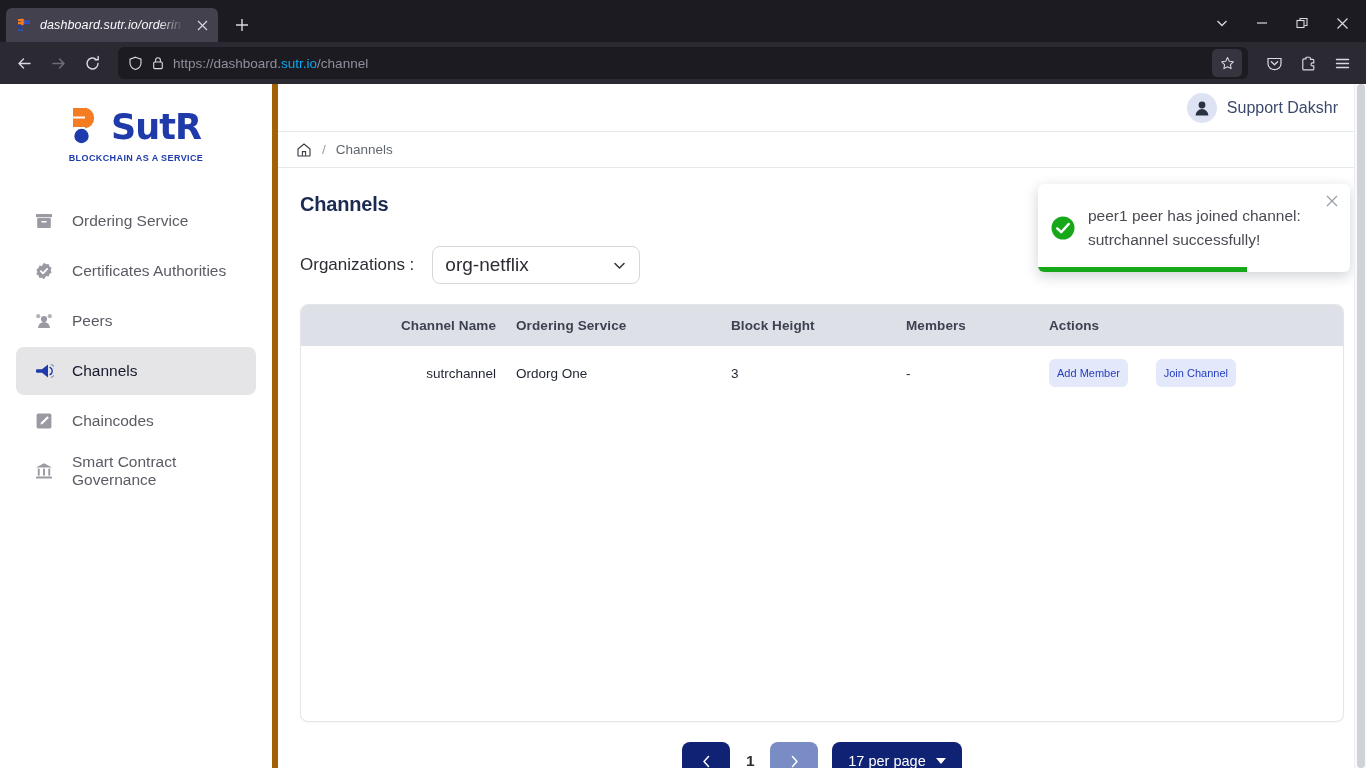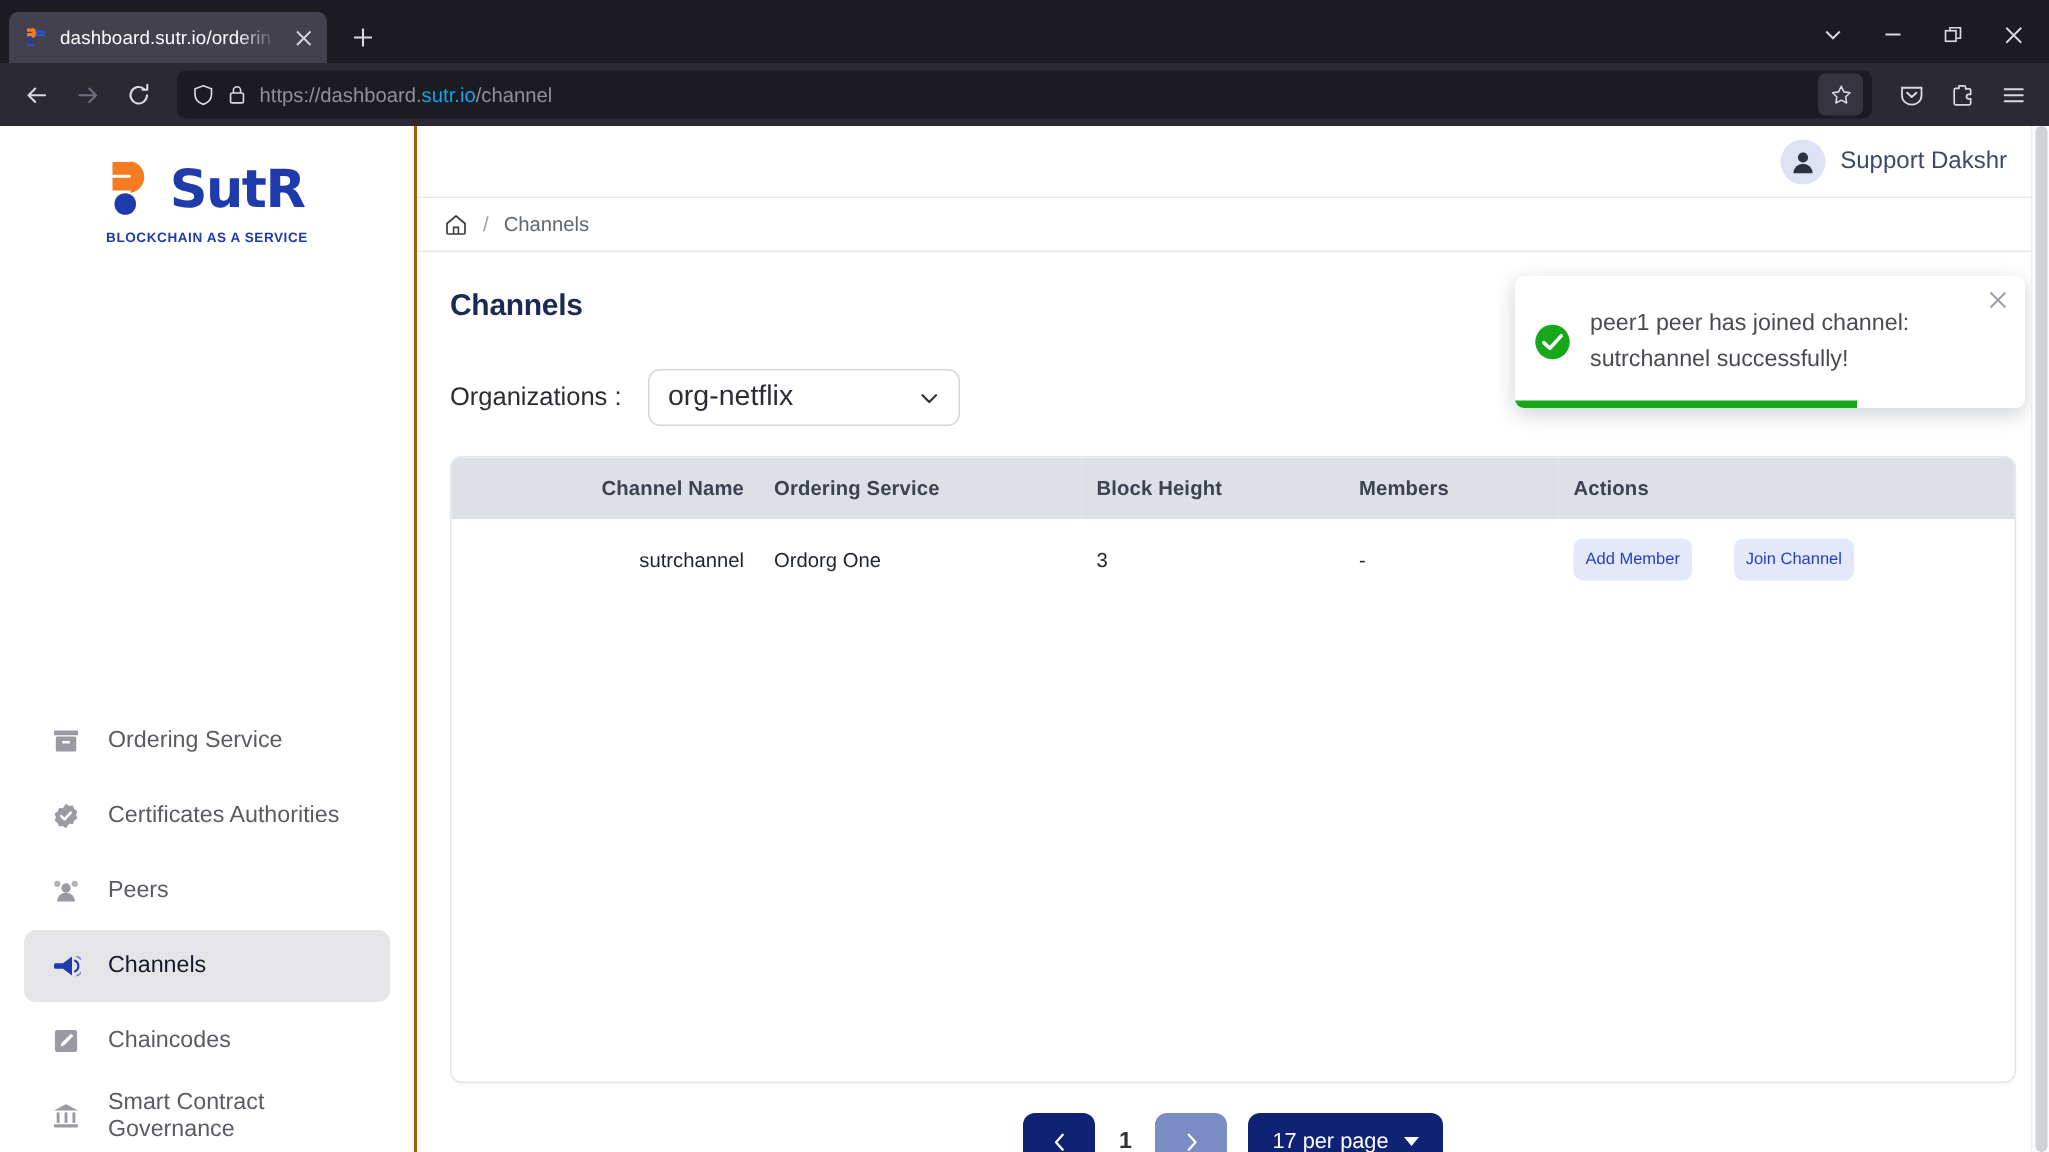--- a/index.html
+++ b/index.html
@@ -9,21 +9,21 @@
     font-family: "Liberation Sans", sans-serif;
     background: #1c1b22;
   }
 
   
   .browser { width: 1366px; height: 768px; display: flex; flex-direction: column; }
 
   .tabstrip {
     height: 42px; background: #1c1b22;
     display: flex; align-items: flex-end; padding: 0 4px 0 6px;
-    position: relative; flex: 0 0 42px;
+    position: relative; flex: 0 0 42px; font-style: italic;
   }
   .tab {
     height: 34px; width: 212px; background: #42414d; border-radius: 6px 6px 0 0;
     display: flex; align-items: center; padding: 0 6px 0 10px; gap: 8px;
     position: relative; overflow: hidden;
   }
   .tab-favicon {
     width: 16px; height: 16px; flex: 0 0 16px; position: relative;
   }
   .tab-title {
@@ -73,23 +73,22 @@
   .tool { width: 32px; height: 32px; display:flex; align-items:center; justify-content:center; color:#d9d9e3; }
 
   
   .viewport {
     flex: 1; background: #fff; display: flex; position: relative; overflow: hidden;
   }
 
   
   .sidebar {
     width: 278px; flex: 0 0 278px; background: #fff;
-    border-right: 2px solid #a16207; display: flex; flex-direction: column;
+    border-right: 6px solid #a16207; display: flex; flex-direction: column;
     padding-top: 22px;
-    justify-content: space-between;
   }
   .logo { display: flex; flex-direction: column; align-items: center; margin-bottom: 34px; }
   .logo-row { display: flex; align-items: center; gap: 2px; }
   .logo-mark { width: 38px; height: 42px; position: relative; }
   .logo-word {
     font-family: "DejaVu Sans", sans-serif;
     font-size: 35px; font-weight: 700; color: #1f3bab; letter-spacing: -1px; line-height: 1;
   }
   .logo-sub {
     font-size: 9px; font-weight: 700; color: #1f3bab; letter-spacing: .4px; margin-top: 5px;
@@ -175,21 +174,21 @@
   .pgnum { font-size: 15.5px; font-weight: 700; color: #2f2f36; min-width: 12px; text-align: center; }
   .perpage {
     height: 38px; border-radius: 8px; background: #0f2273; color: #fff; border: none;
     padding: 0 16px; font-size: 14.5px; display: flex; align-items: center; gap: 10px;
     font-family: inherit;
   }
   .caret { width: 0; height: 0; border-left: 5px solid transparent; border-right: 5px solid transparent; border-top: 6px solid #fff; }
 
   
   .toast {
-    position: absolute; top: 16px; right: 16px; width: 340px; min-height: 88px;
+    position: absolute; top: 16px; right: 16px; width: 312px; min-height: 88px;
     background: #fff; border-radius: 6px; box-shadow: 0 4px 14px rgba(16,24,40,.20);
     overflow: hidden; display: flex; align-items: center; padding: 14px 10px 14px 12px; gap: 12px;
   }
   .toast-ico { width: 26px; height: 26px; flex: 0 0 26px; }
   .toast-msg { flex: 1; font-size: 15.5px; color: #4a4a52; line-height: 1.55; padding-right: 6px; }
   .toast-close { position: absolute; top: 10px; right: 12px; color: #9aa0a8; font-size: 15px; line-height: 1; }
   .toast-bar { position: absolute; left: 0; bottom: 0; height: 5px; width: 67%; background: #17a81a; }
 
   
   .pagescroll {

